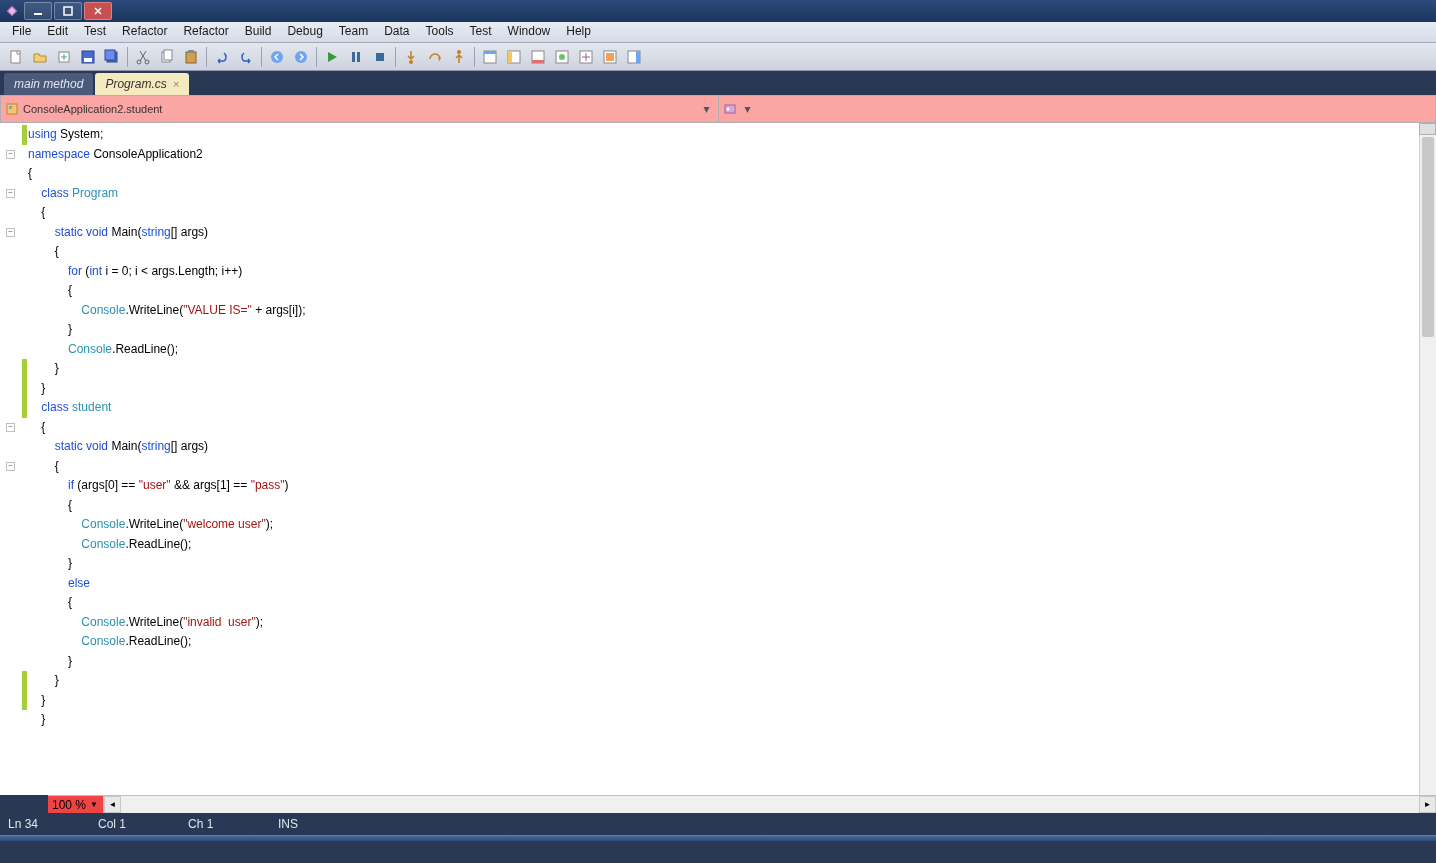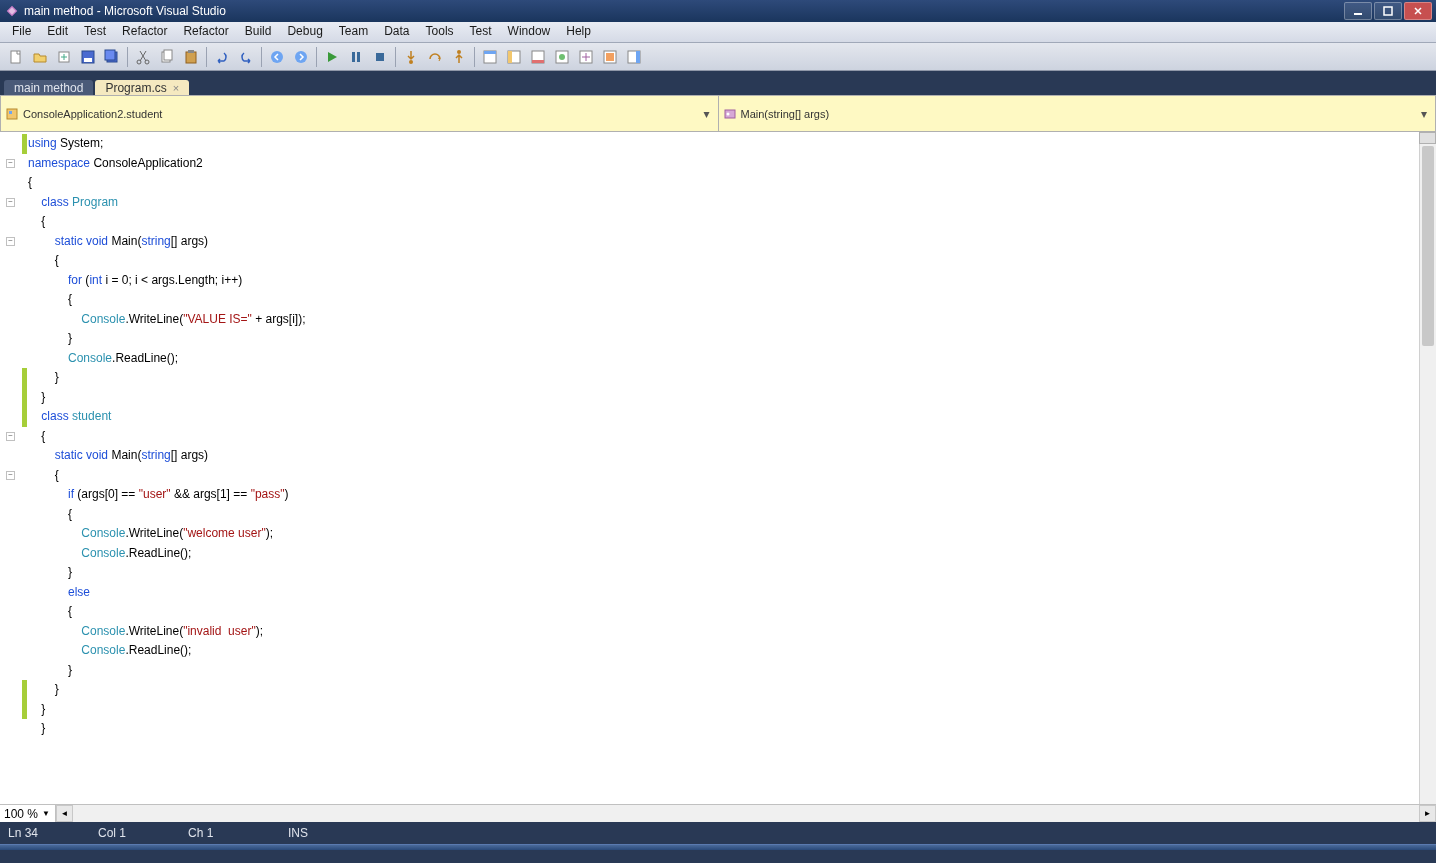--- a/index.html
+++ b/index.html
@@ -19,72 +19,71 @@
 .menubar .mitem { padding:2px 8px; cursor:pointer; color:#1a1a1a; }
 
 
 .toolbar { height:28px; background:linear-gradient(#e4e7ee,#cdd3df); display:flex; align-items:center; padding:0 4px; border-bottom:1px solid #8f97a8; }
 .toolbar .tbtn { width:22px; height:22px; margin:0 1px; display:flex; align-items:center; justify-content:center; cursor:pointer; border:1px solid transparent; border-radius:2px; }
 .toolbar .sep { width:1px; height:20px; background:#9aa2b2; margin:0 3px; }
 .toolbar svg { width:16px; height:16px; }
 
 
 .tabbar { height:24px; background:#293955; display:flex; align-items:flex-end; padding:0 4px; }
-.tab { height:15px; padding:3px 10px; background:#4a5a78; color:#e0e4ec; border-radius:3px 3px 0 0; margin-right:2px; display:flex; align-items:center; gap:6px; cursor:pointer; font-size:11px; }
+.tab { height:22px; padding:3px 10px; background:#4a5a78; color:#e0e4ec; border-radius:3px 3px 0 0; margin-right:2px; display:flex; align-items:center; gap:6px; cursor:pointer; font-size:11px;font-style:italic; }
 .tab.active { background:#f5e9c0; color:#333; }
 .tab .x { font-size:11px; color:#888; cursor:pointer; }
 
 
-.navbar { height:37px; background:#fef9c3; border:1px solid #b0b0b0; display:flex; }
+.navbar { height:28px; background:#fca5a5; border:1px solid #b0b0b0; display:flex; }
 .navdrop { flex:1; height:100%; border-right:1px solid #b0b0b0; display:flex; align-items:center; padding:0 4px; position:relative; cursor:pointer; }
 .navdrop:last-child { border-right:none; }
 .navdrop .nicon { width:14px; height:14px; margin-right:4px; }
 .navdrop .ntext { flex:1; font-size:11px; color:#333; }
 .navdrop .arrow { width:14px; height:14px; display:flex; align-items:center; justify-content:center; color:#555; }
 
 
 .editor-wrap { position:relative; height:672px; display:flex; background:#fff; }
 .gutter { width:22px; background:#fff; border-right:0; position:relative; }
 .code { flex:1; font-family:Consolas,"Courier New",monospace; font-size:14px; line-height:19.5px; padding:2px 0 0 6px; white-space:pre; color:#000; overflow:hidden; }
 .code .kw { color:#1d4ed8; }
 .code .type { color:#2b91af; }
 .code .str { color:#a31515; }
 .outline-box { position:absolute; border:1px solid #c0c0c0; background:#fff; width:9px; height:9px; left:6px; display:flex; align-items:center; justify-content:center; font-size:8px; line-height:8px; color:#666; cursor:pointer; }
 .modmark { position:absolute; left:22px; width:5px; background:#a6ce39; }
 .vscroll { width:17px; background:#f0f0f0; border-left:1px solid #d0d0d0; position:relative; }
 .vscroll .thumb { position:absolute; left:2px; right:2px; top:14px; height:200px; background:#c8c8c8; border-radius:2px; }
 .splitter { position:absolute; right:0; top:0; width:17px; height:12px; background:#e0e0e0; border:1px solid #b0b0b0; cursor:pointer; }
 
 
-.zoombar { height:18px; background:#ffffff; border-top:1px solid #c0c0c0; display:flex; align-items:center; }
+.zoombar { height:18px; background:#ef4444; border-top:1px solid #c0c0c0; display:flex; align-items:center;margin-left:48px; }
 .zoombar .zoom { width:56px; padding:0 4px; font-size:11px; border-right:1px solid #c0c0c0; height:100%; display:flex; align-items:center; cursor:pointer; }
 .zoombar .zoom .za { margin-left:4px; font-size:8px; }
 .zoombar .hscroll { flex:1; height:100%; background:#f0f0f0; position:relative; }
 .zoombar .harrow { width:17px; height:100%; background:#e8e8e8; border:1px solid #c8c8c8; display:flex; align-items:center; justify-content:center; font-size:8px; cursor:pointer; }
 
 
 .statusbar { height:22px; background:#293955; color:#e0e4ec; display:flex; align-items:center; padding:0 8px; font-size:11px; }
 .statusbar .s-left { flex:1; }
 .statusbar .s-cell { width:90px; }
-.statusbar .s-ins { width:40px; text-align:center; }
+.statusbar .s-ins { width:40px; text-align:left; }
 
 
 .taskbar { height:6px; background:linear-gradient(#4a6a9a,#2a4a7a); border-top:1px solid #5a7ab0; }
 </style>
 </head>
 <body>
 
 <div class="titlebar">
   <span class="icon">
     <svg viewBox="0 0 16 16">
         <path fill="#c77dc7" d="M2 8 L8 2 L14 8 L8 14 Z"></path>
         <path fill="#fff" d="M8 4 L12 8 L8 12 L4 8 Z" opacity="0.5"></path>
       </svg>
   </span>
-  <span class="title">main method - Microsoft Visual Studio</span>
   <div class="winbtns">
     <div class="winbtn">
         <svg width="10" height="10">
           <rect x="1" y="7" width="8" height="2" fill="#fff"></rect>
         </svg>
       </div>
     <div class="winbtn">
         <svg width="10" height="10">
           <rect x="1" y="1" width="8" height="8" fill="none" stroke="#fff" stroke-width="1.5"></rect>
         </svg>
@@ -285,21 +284,20 @@
         <rect x="4" y="4" width="3" height="3" fill="#6ea5f2"></rect>
       </svg>
     <span class="ntext">ConsoleApplication2.student</span>
     <span class="arrow">▾</span>
   </div>
   <div class="navdrop">
     <svg class="nicon" viewBox="0 0 14 14">
         <rect x="2" y="3" width="10" height="8" fill="#d6a8d6" stroke="#a060a0"></rect>
         <circle cx="5" cy="7" r="1.5" fill="#fff"></circle>
       </svg>
-    <span class="ntext">Main(string[] args)</span>
     <span class="arrow">▾</span>
   </div>
 </div>
 
 <div class="editor-wrap">
   <div class="gutter" id="gutter">
       <div class="outline-box" style="top: 26.5px;">−</div>
       <div class="outline-box" style="top: 65.5px;">−</div>
       <div class="outline-box" style="top: 104.5px;">−</div>
       <div class="outline-box" style="top: 299.5px;">−</div>

